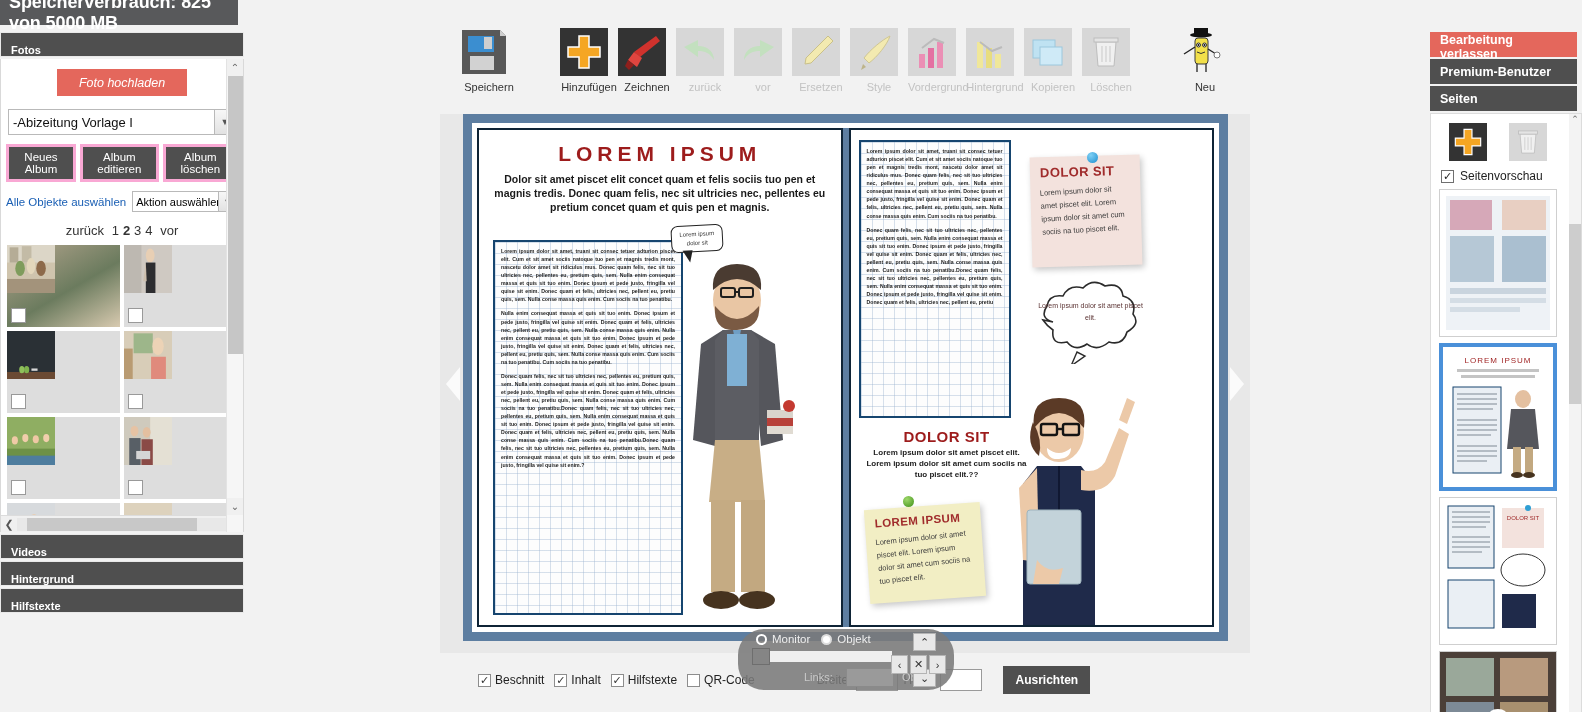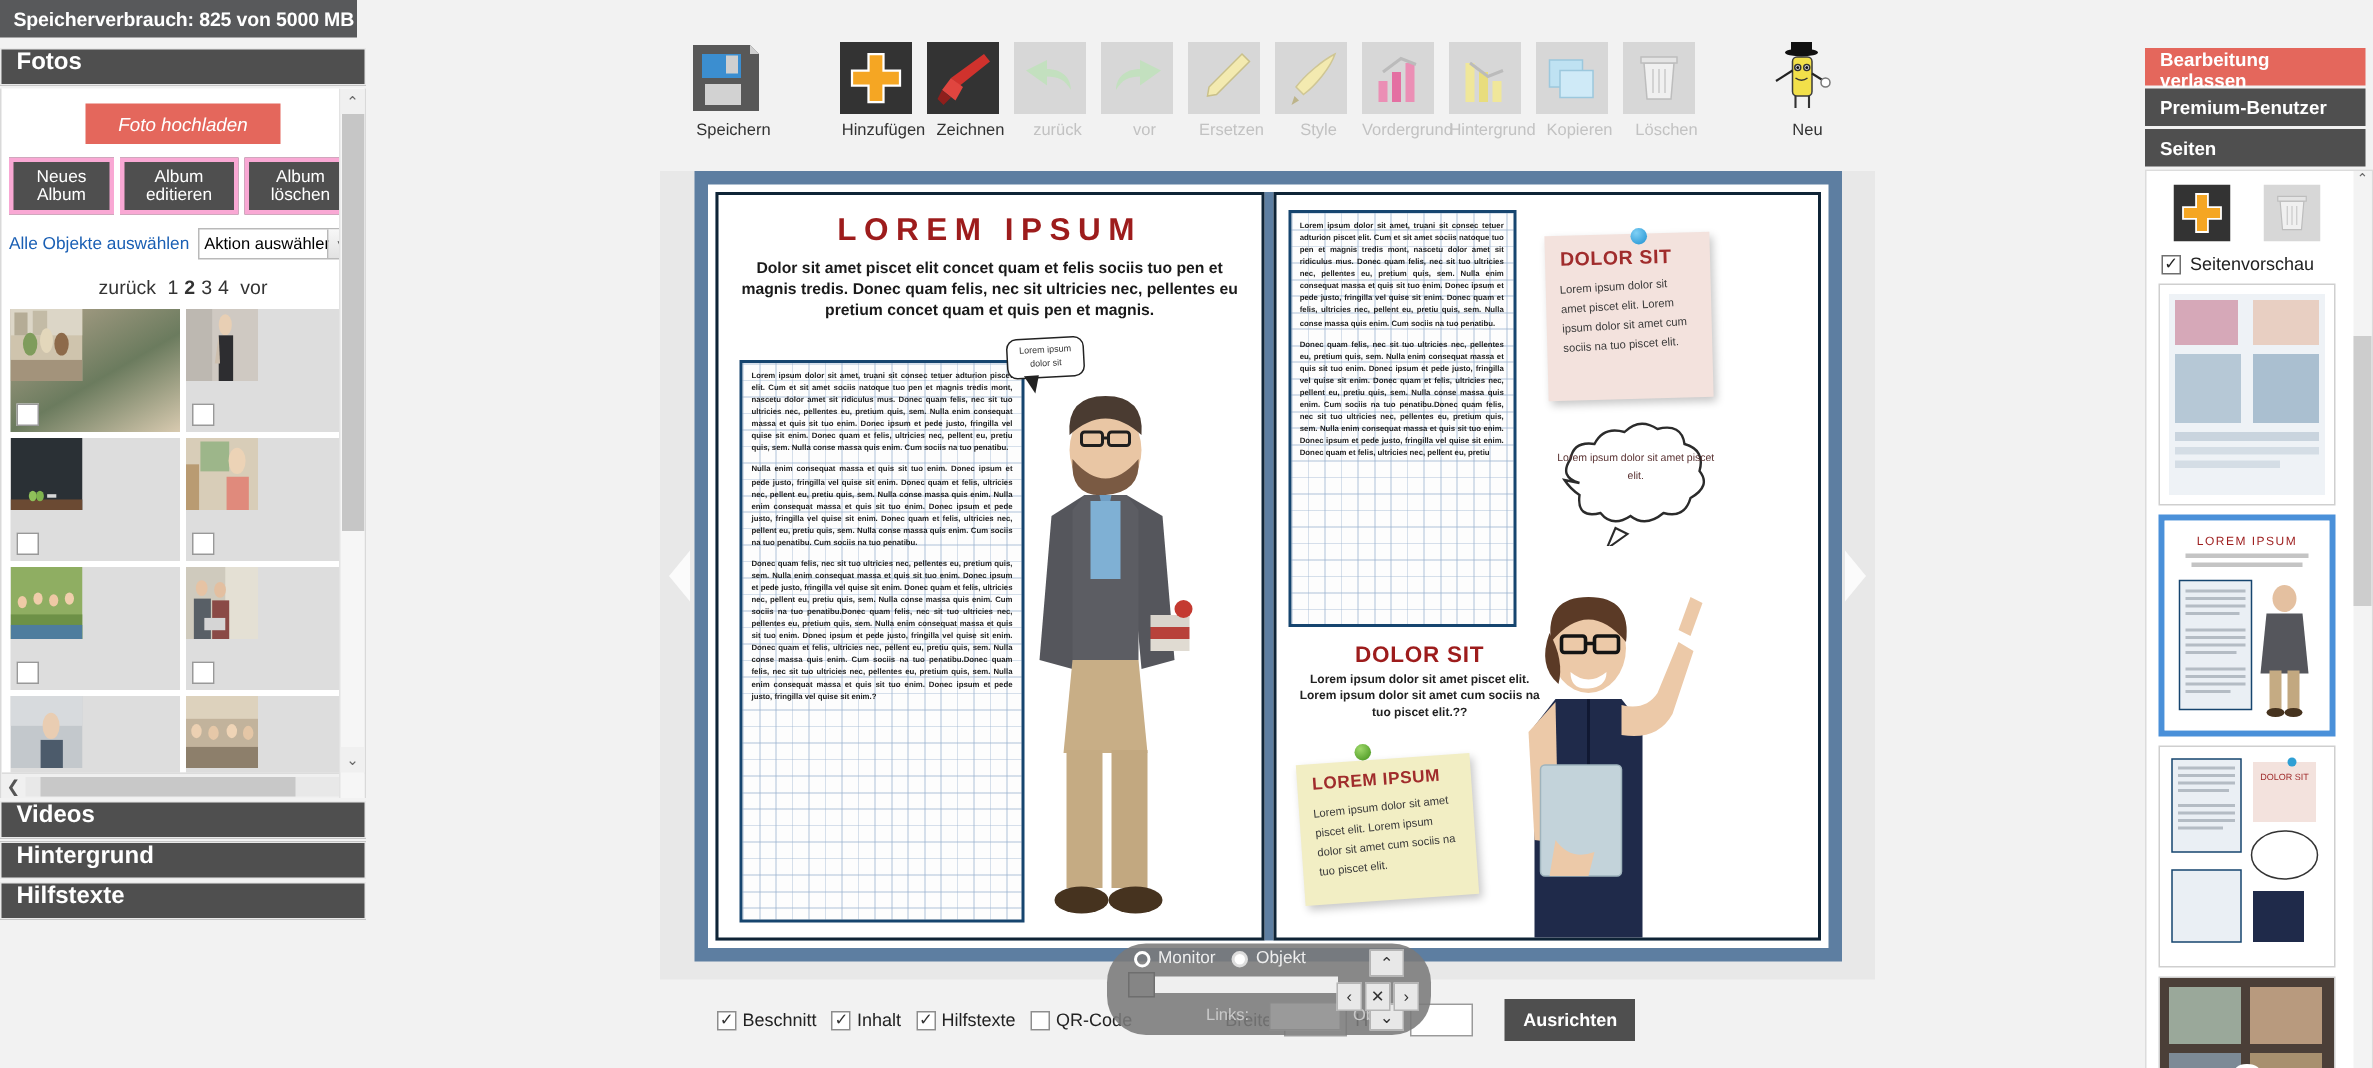--- a/index.html
+++ b/index.html
@@ -13,39 +13,39 @@
     color: #222;
   }
   #app { position: relative; width: 1582px; height: 712px; }
 
   
   .storage-bar {
     position: absolute; left: 0; top: 0;
     width: 238px; height: 25px;
     background: #58595b;
     color: #fff;
-    font-weight: bold; font-size: 13px;
+    font-weight: bold; font-size: 18px;
     display: flex; align-items: center;
     padding-left: 9px;
     letter-spacing: -0.1px;
   }
 
   
   .left-panel {
     position: absolute; left: 0; top: 32px;
     width: 244px; height: 680px;
     background: #f2f2f2;
   }
   .acc-header {
     background: #4f4f4f;
     color: #fff;
     font-weight: bold;
-    font-size: 16px;
+    font-size: 11px;
     height: 25px;
-    display: flex; align-items: flex-start;
+    display: flex; align-items: flex-end;
     padding-left: 10px;
     margin-bottom: 2px;
     cursor: pointer;
     border: 1px solid #e9e9e9;
   }
   .acc-body {
     background: #fff;
     border-left: 1px solid #d9d9d9;
     border-right: 1px solid #d9d9d9;
     position: relative;
@@ -485,20 +485,26 @@
   <div class="left-panel">
 
     <div class="acc-header">
       <span>Fotos</span>
     </div>
 
     <div class="acc-body">
 
       <button class="upload-btn">Foto hochladen</button>
 
+      <div class="album-select-wrap">
+        <select class="album-select">
+          <option>-Abizeitung Vorlage I</option>
+        </select>
+        <span class="sel-arrow">▼</span>
+      </div>
 
       <div class="album-btn-row">
         <button class="album-btn">Neues Album</button>
         <button class="album-btn">Album editieren</button>
         <button class="album-btn">Album löschen</button>
       </div>
 
       <div class="select-row">
         <a class="link-all">Alle Objekte auswählen</a>
         <span class="action-select-wrap">

